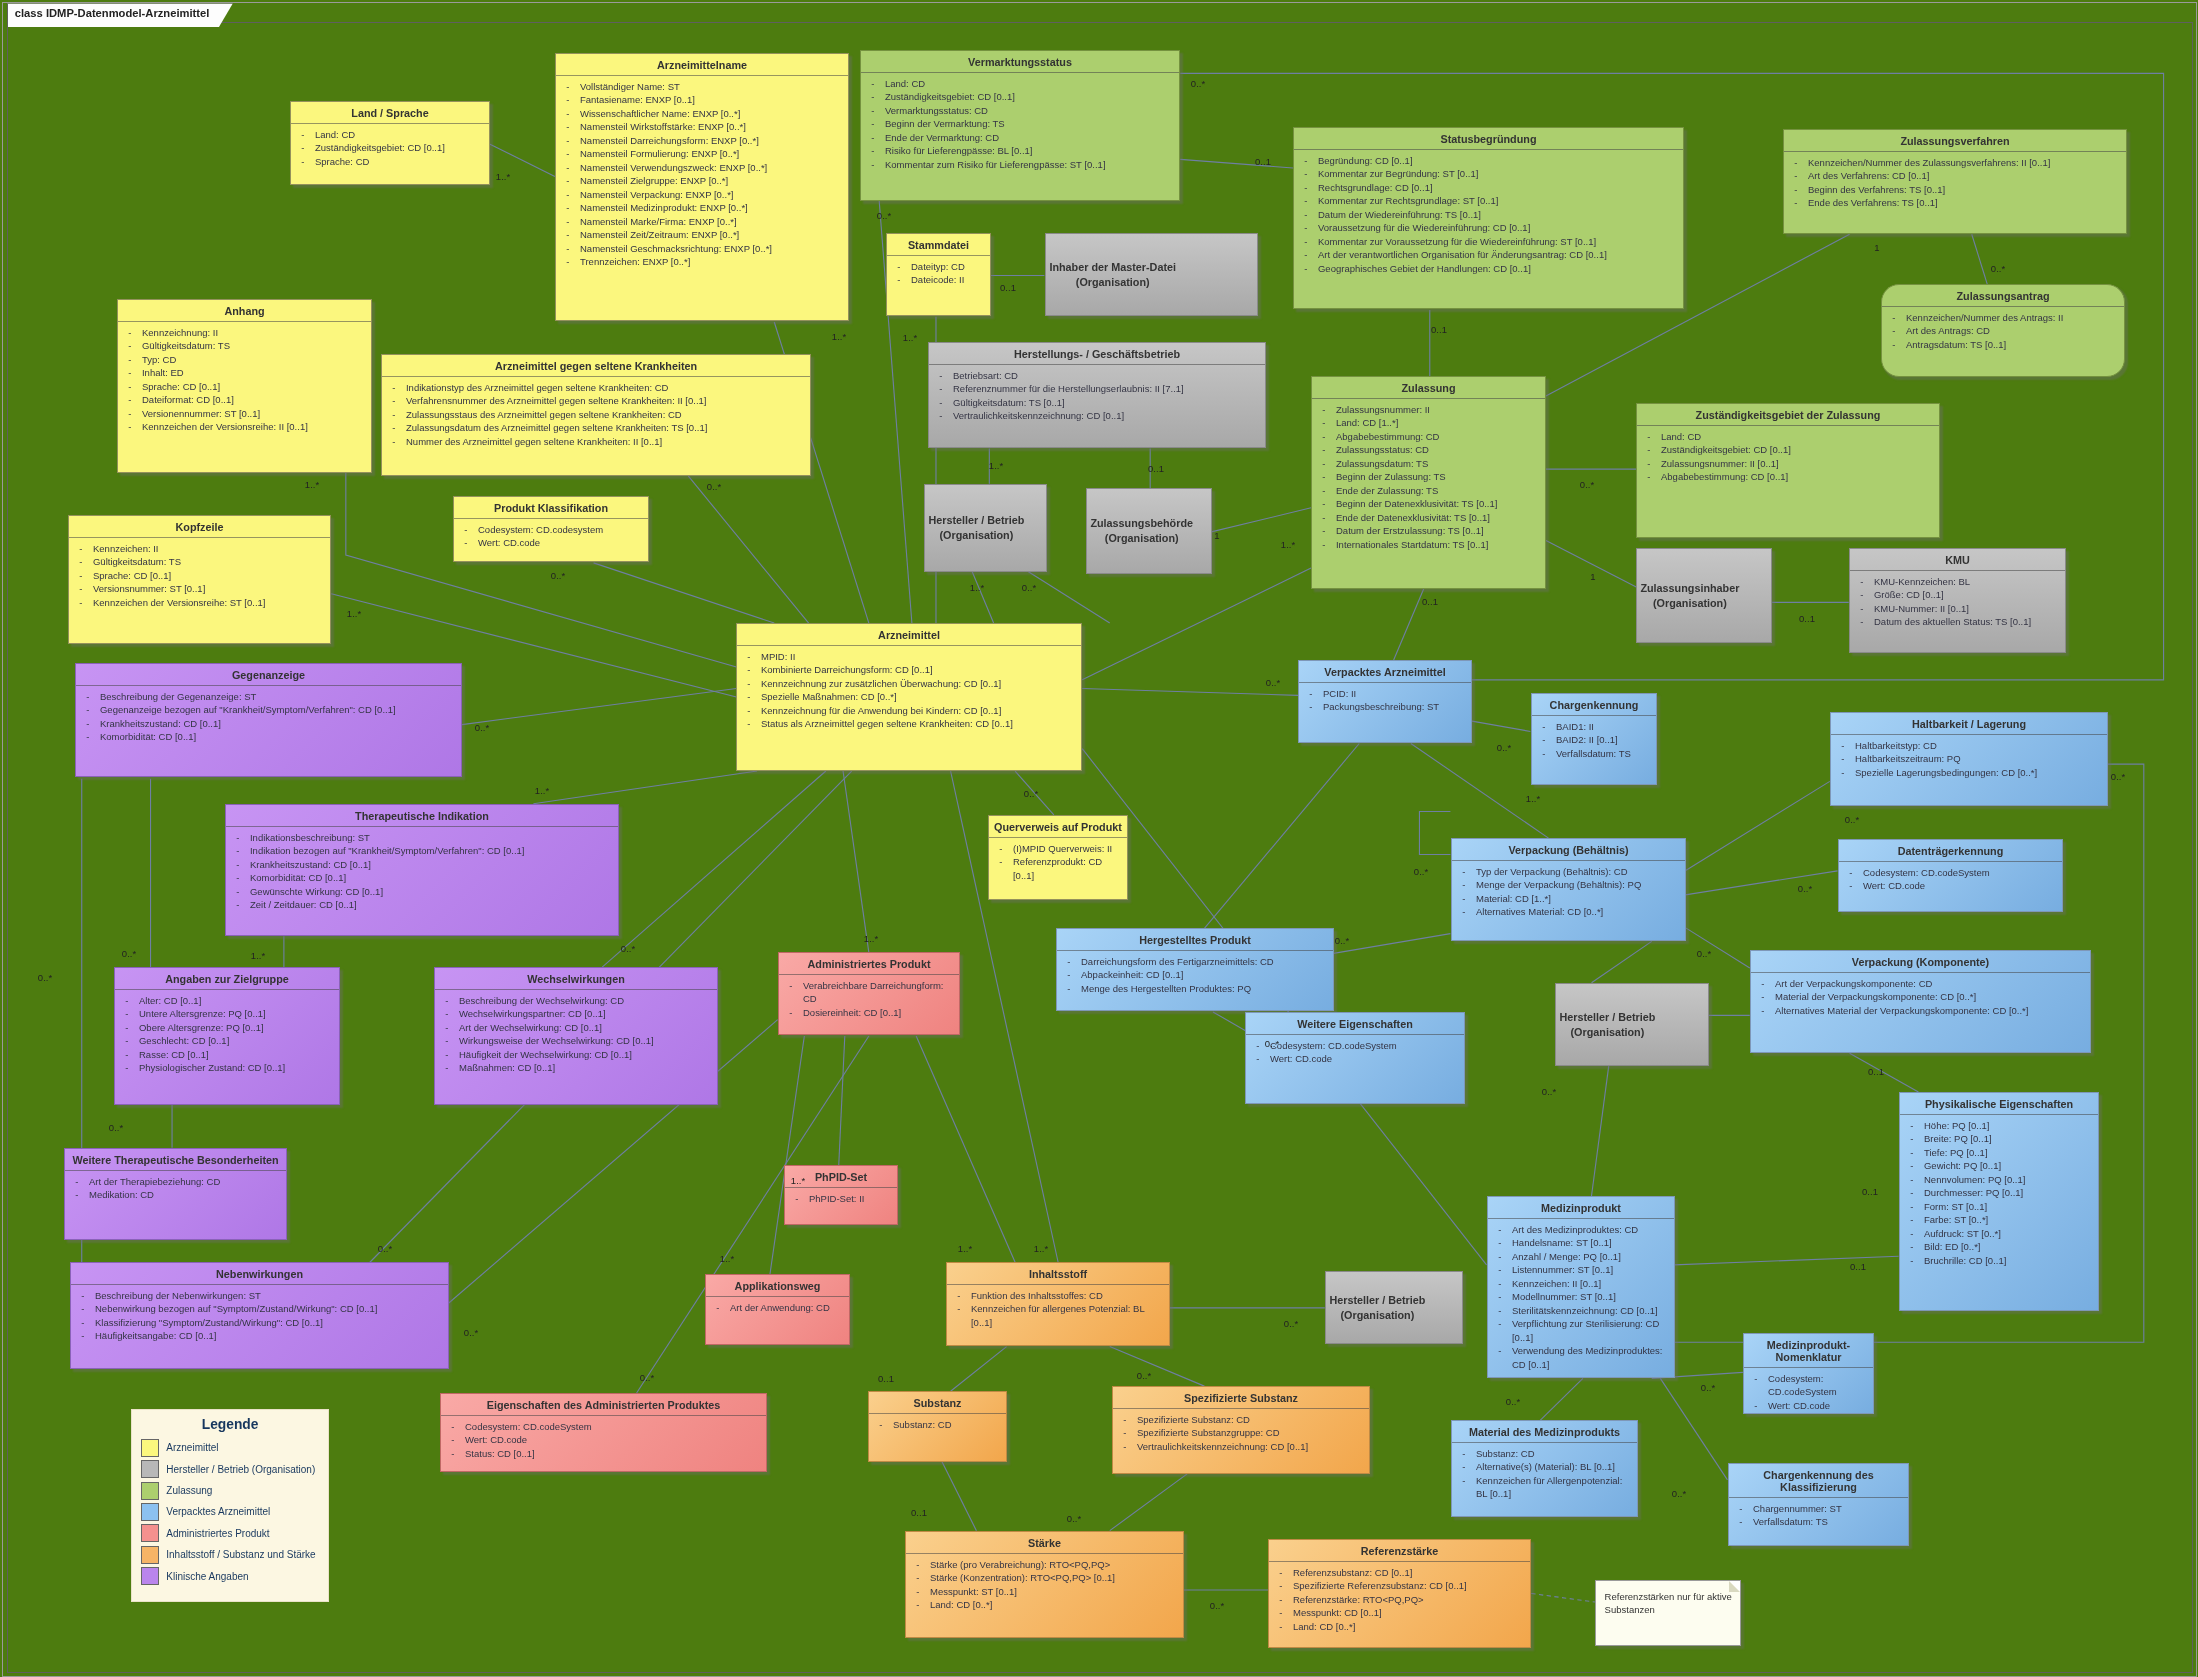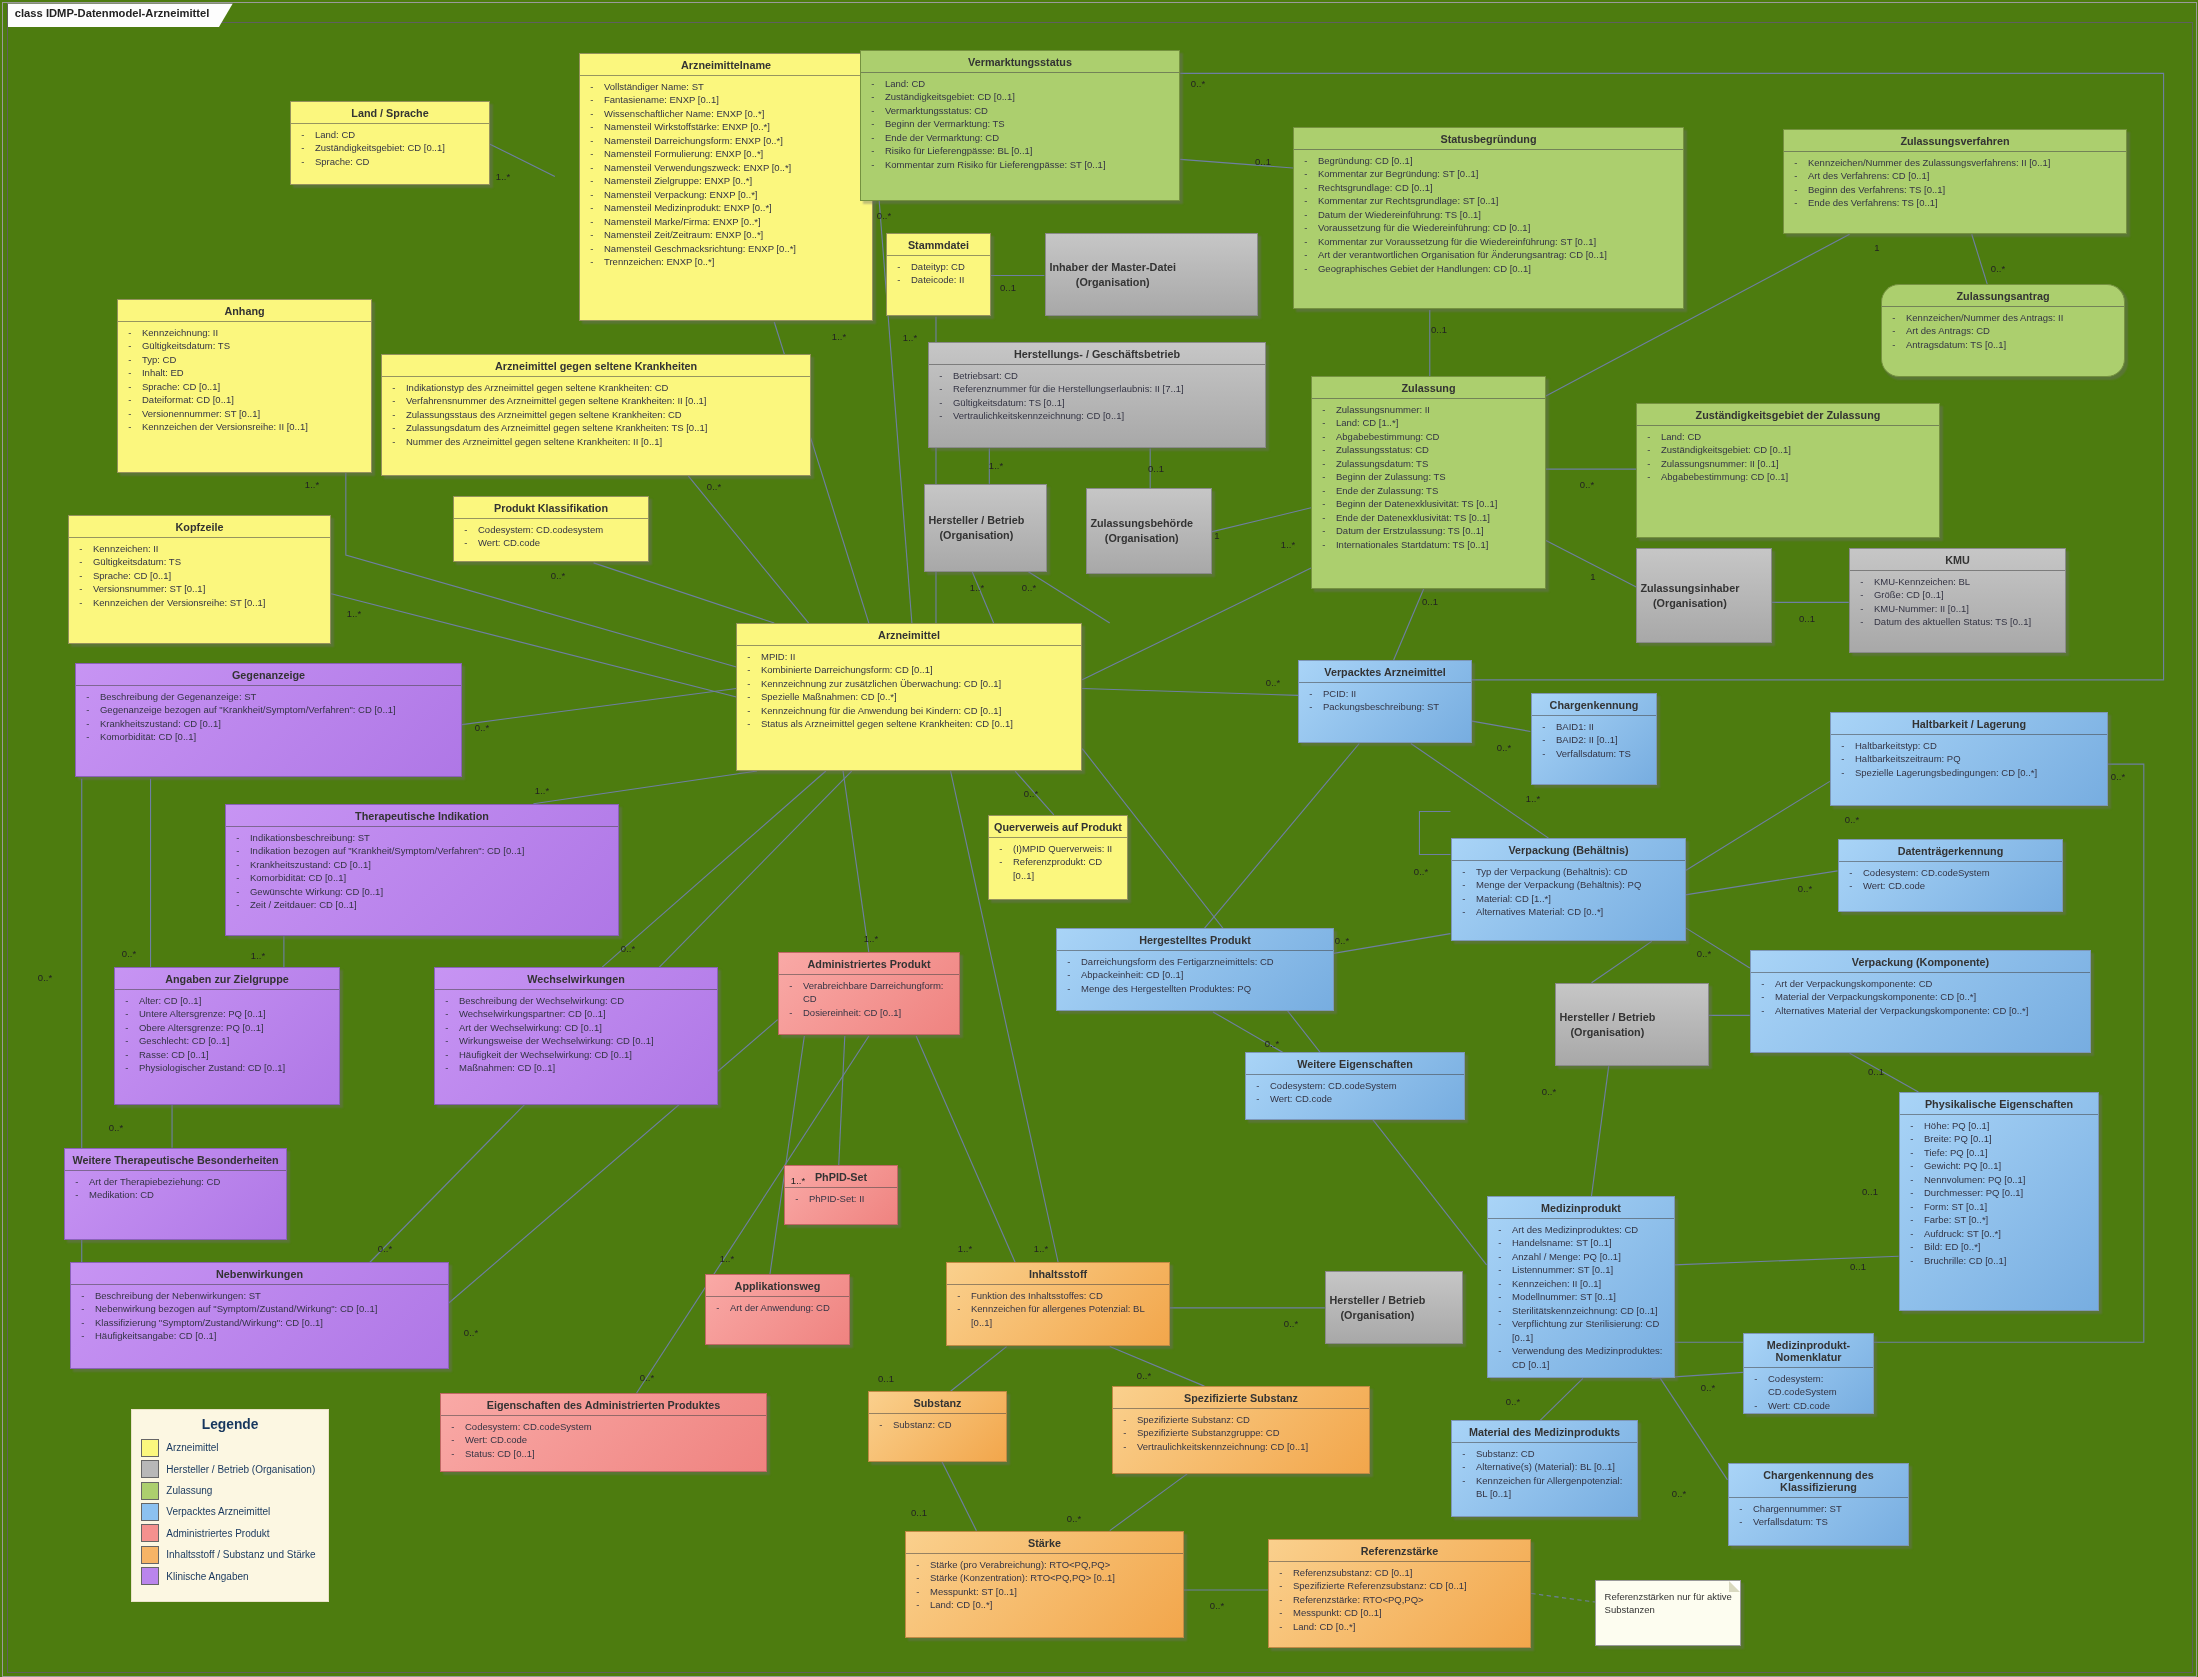--- a/index.html
+++ b/index.html
@@ -124,21 +124,21 @@
           <div class="a">
             <span class="d">-</span>
             <span>Zuständigkeitsgebiet: CD [0..1]</span>
           </div>
           <div class="a">
             <span class="d">-</span>
             <span>Sprache: CD</span>
           </div>
         </div>
       </div>
-      <div class="cls yellow" style="left: 555px; top: 53px; width: 294px; height: 268px; margin-left: 24px;">
+      <div class="cls yellow" style="left: 555px; top: 53px; width: 294px; height: 268px;">
         <div class="t">Arzneimittelname</div>
         <div class="body">
           <div class="a">
             <span class="d">-</span>
             <span>Vollständiger Name: ST</span>
           </div>
           <div class="a">
             <span class="d">-</span>
             <span>Fantasiename: ENXP [0..1]</span>
           </div>
@@ -709,21 +709,21 @@
             <span>Menge des Hergestellten Produktes: PQ</span>
           </div>
         </div>
       </div>
       <div class="cls gray org" style="left: 1555px; top: 983px; width: 154px; height: 83px;">
         <div>
           <div>Hersteller / Betrieb</div>
           <div>(Organisation)</div>
         </div>
       </div>
-      <div class="cls blue" style="left: 1245px; top: 1052px; width: 220px; height: 68px;">
+      <div class="cls blue" style="left: 1245px; top: 1012px; width: 220px; height: 92px;">
         <div class="t">Weitere Eigenschaften</div>
         <div class="body">
           <div class="a">
             <span class="d">-</span>
             <span>Codesystem: CD.codeSystem</span>
           </div>
           <div class="a">
             <span class="d">-</span>
             <span>Wert: CD.code</span>
           </div>

